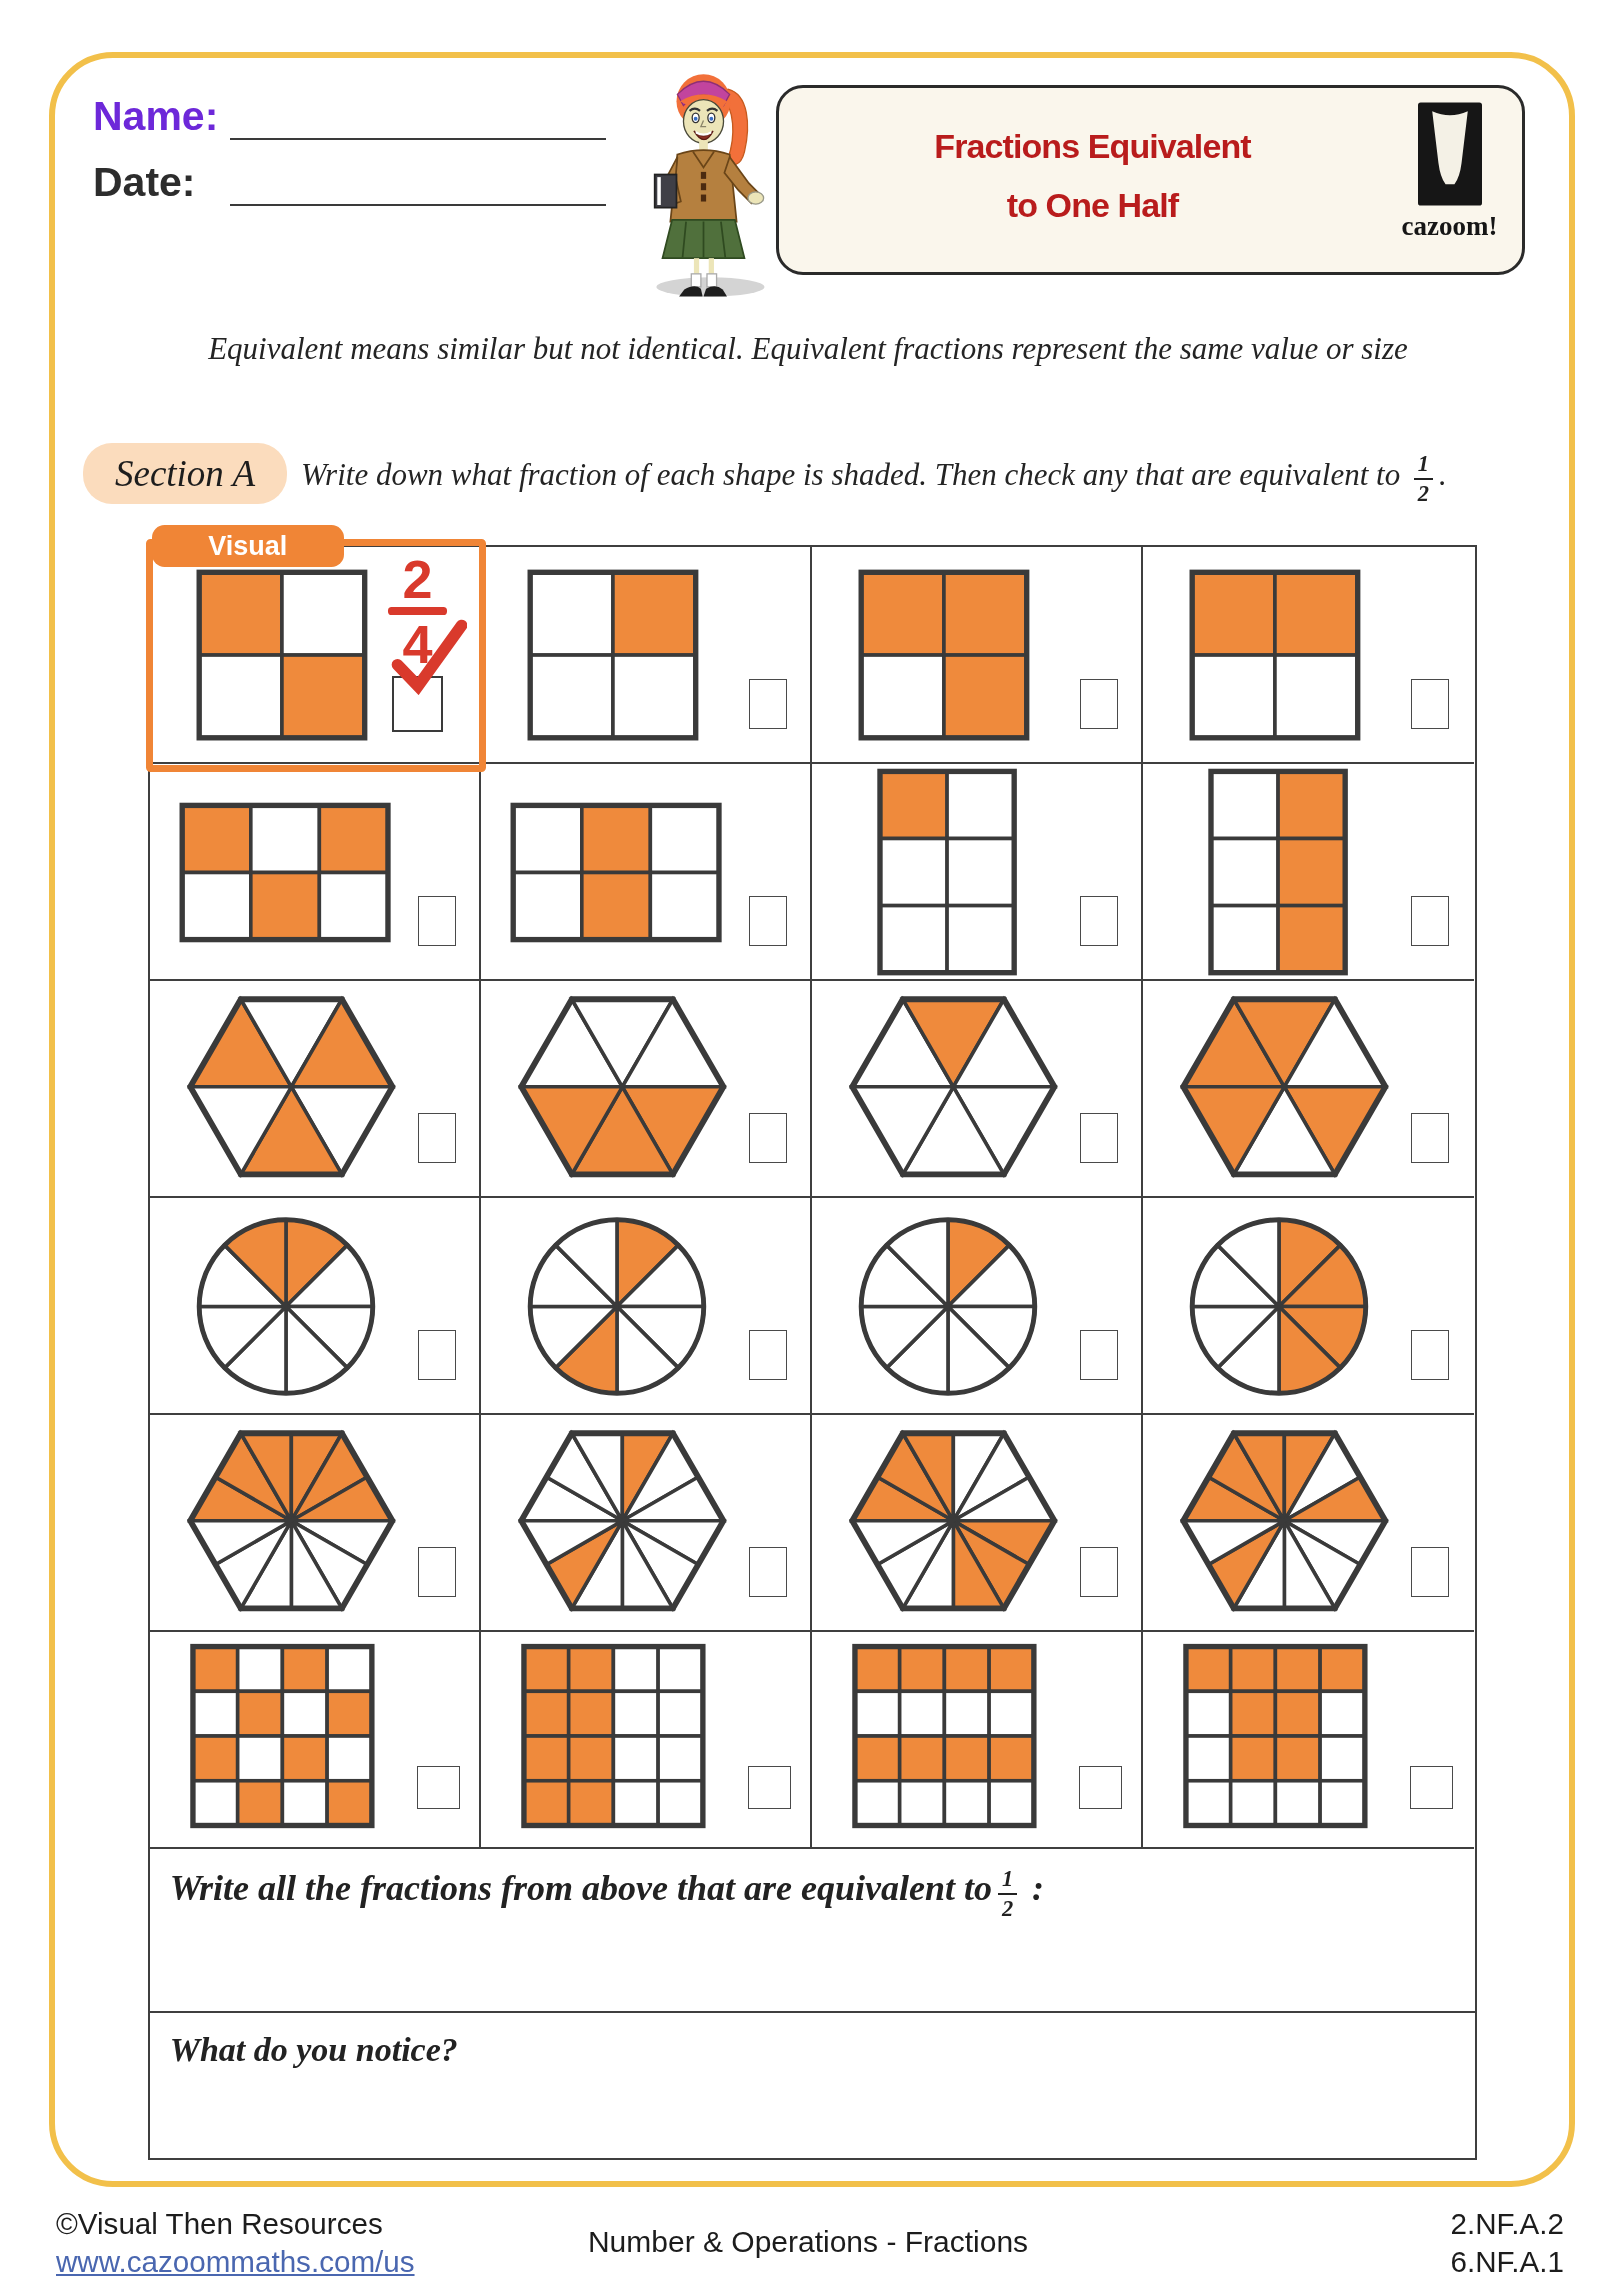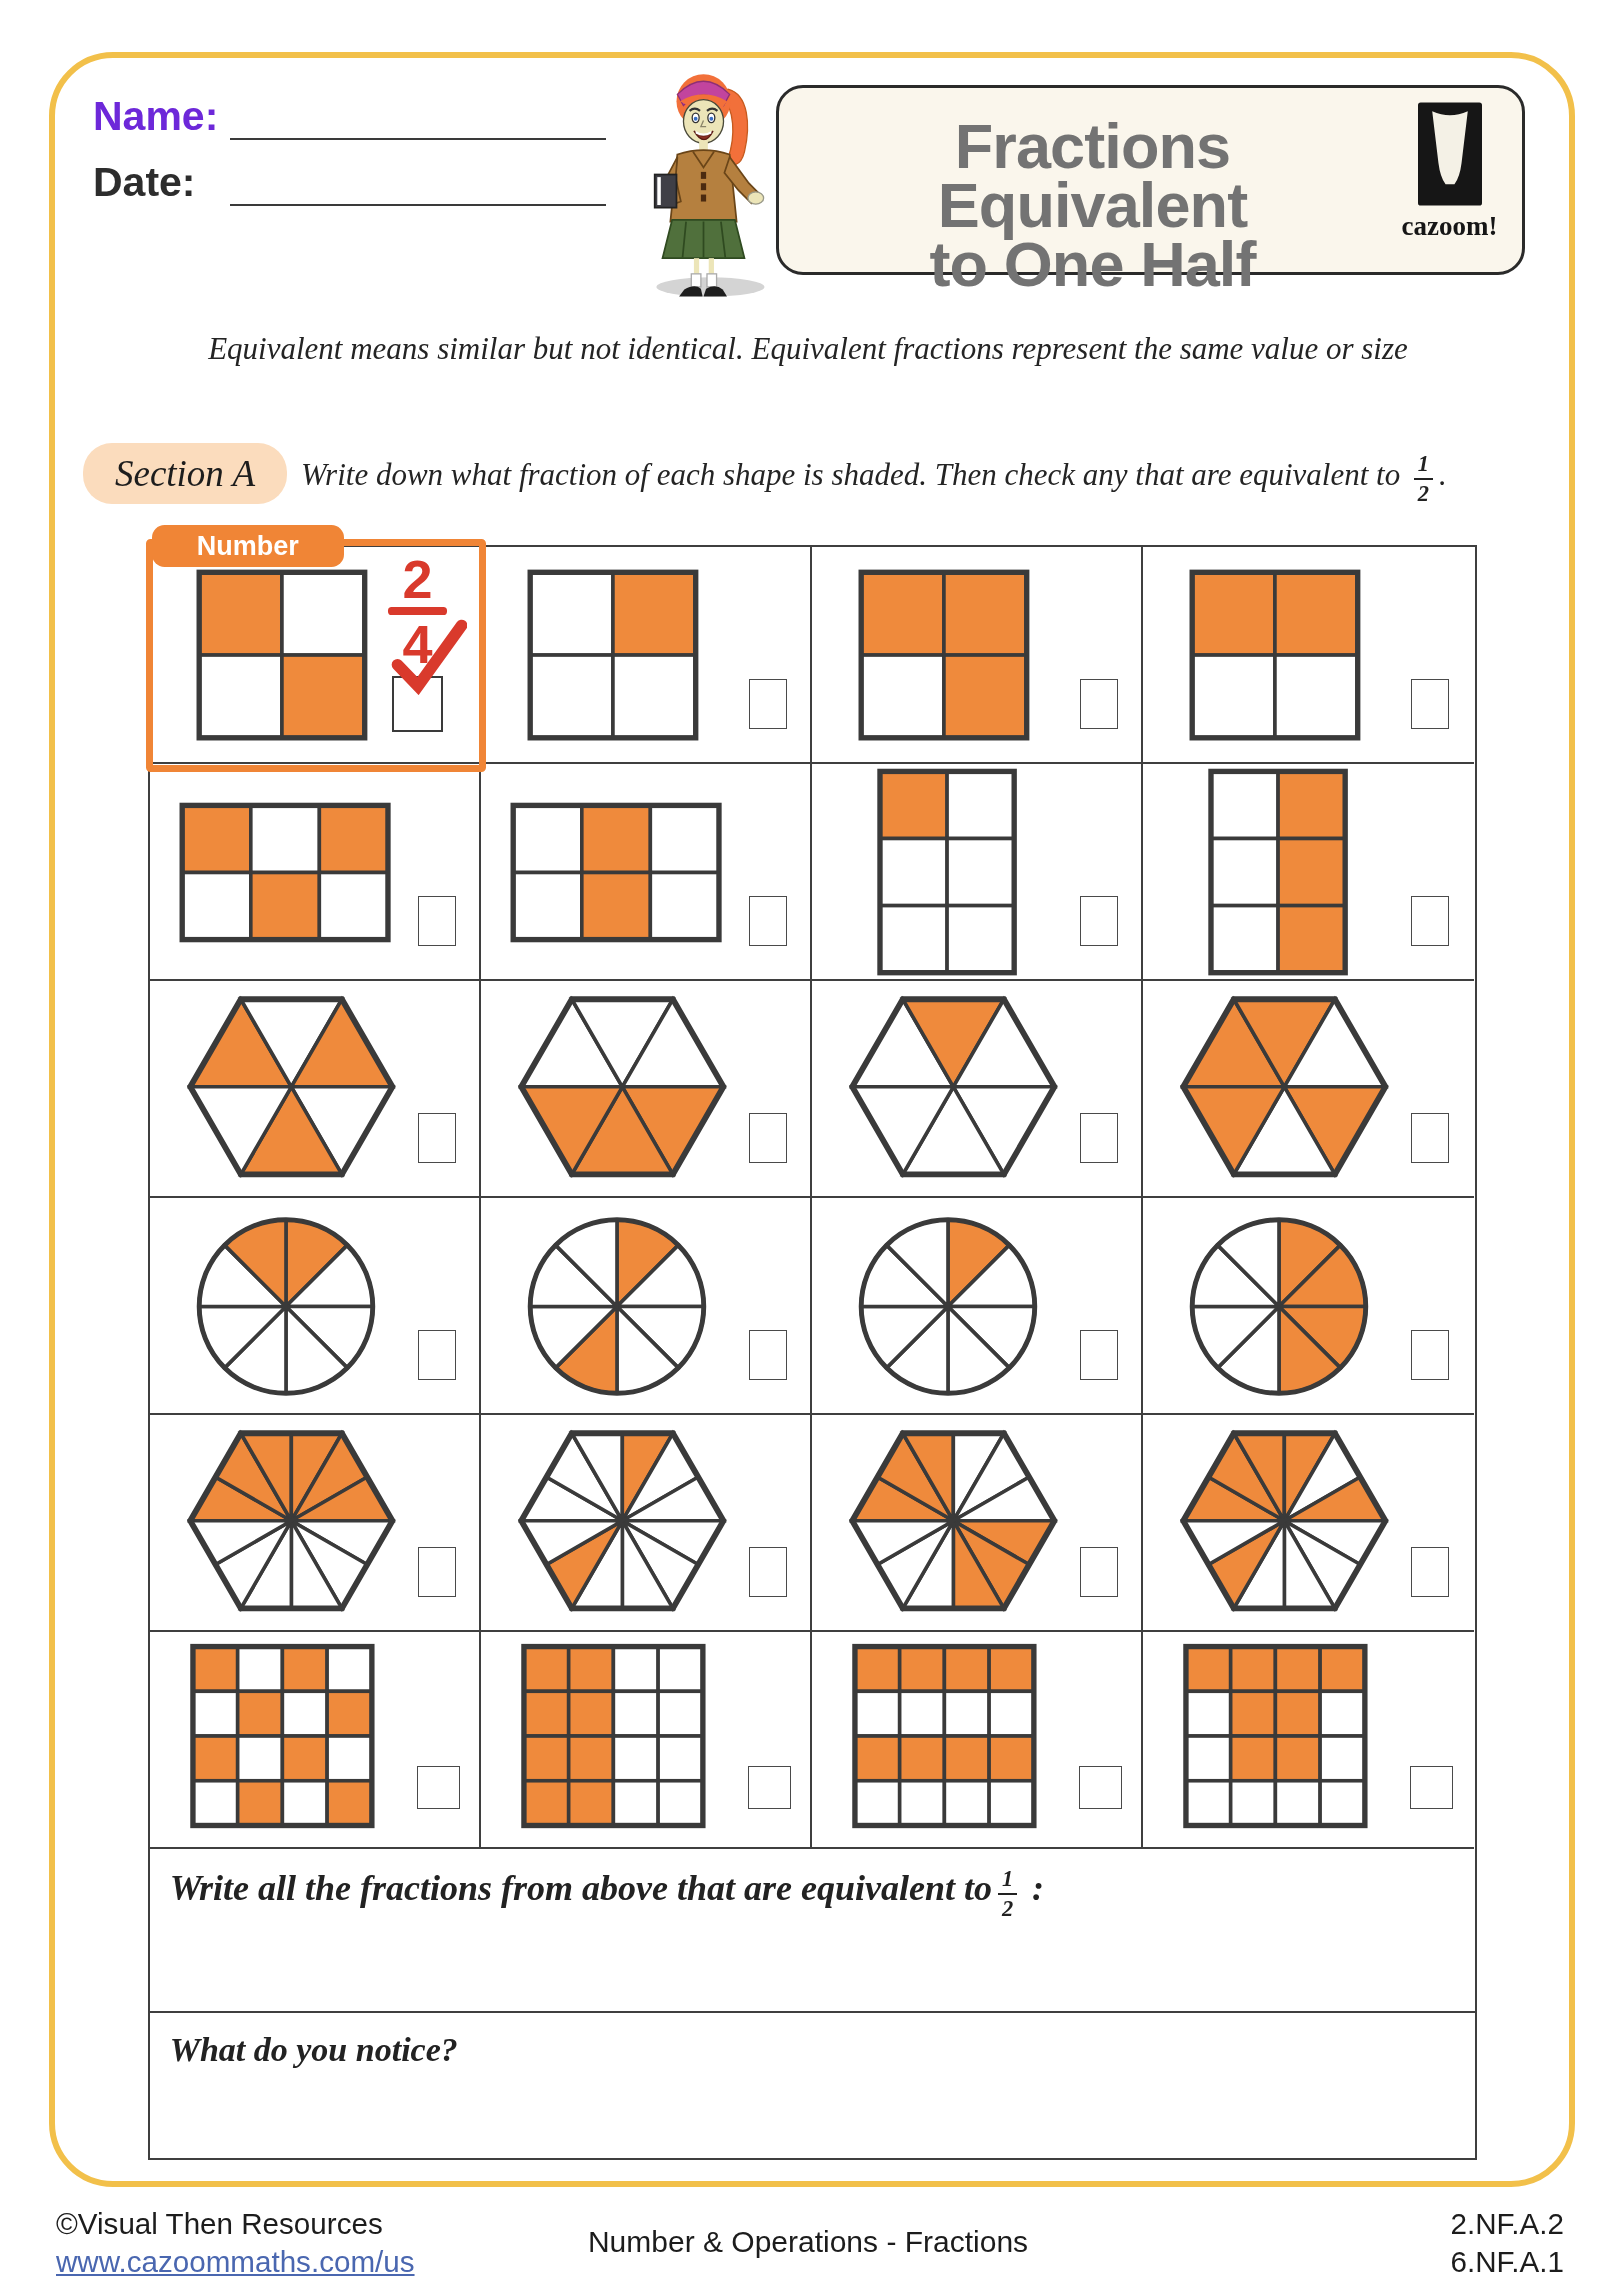--- a/index.html
+++ b/index.html
@@ -12,21 +12,21 @@
   .name-label{position:absolute;left:93px;top:93px;font-size:41px;font-weight:bold;color:#6d28d9;}
   .date-label{position:absolute;left:93px;top:159px;font-size:41px;font-weight:bold;color:#2d2d2d;}
   .write-line{position:absolute;height:0;border-bottom:2.7px solid #3a3a3a;width:376px;left:230px;}
   .line-name{top:138px;} .line-date{top:204px;}
 
   .girl{position:absolute;left:616px;top:56px;}
 
   .title-box{position:absolute;left:776px;top:85px;width:749px;height:190px;background:#FAF6EC;
              border:3.6px solid #2a2a2a;border-radius:27px;box-sizing:border-box;}
   .title-text{position:absolute;left:27px;top:29px;width:573px;text-align:center;
-              font-size:63px;line-height:59px;font-weight:bold;color:#737373;letter-spacing:-0.9px;}
+              font-size:34px;line-height:59px;font-weight:bold;color:#b91c1c;letter-spacing:-0.9px;}
   .logo{position:absolute;right:16px;top:14.3px;width:113px;text-align:center;}
   .logo-caption{font-family:"Liberation Serif",serif;font-weight:bold;font-size:27px;color:#161616;margin-top:1.8px;}
 
   .intro{position:absolute;left:0;top:328px;width:1616px;text-align:center;
          font-family:"Liberation Serif",serif;font-style:italic;font-size:31px;line-height:41px;color:#242424;}
 
   .section-pill{position:absolute;left:83px;top:443px;width:204px;height:61px;background:#FBDCBD;border-radius:29px;
                 text-align:center;line-height:61px;font-family:"Liberation Serif",serif;font-style:italic;
                 font-weight:normal;font-size:37px;color:#1d1d1d;}
   .section-instruction{position:absolute;left:301px;top:453px;width:1281px;
@@ -150,21 +150,21 @@
 
   <div class="sheet-table">
 
   <div class="shape-row">
         <div class="cell"><svg width="331" height="217" viewBox="0 0 370 242">
             <rect x="55.0" y="28.0" width="92.5" height="92.5" fill="#EF8A3C" stroke="#3A3A3A" stroke-width="4"></rect>
             <rect x="147.5" y="28.0" width="92.5" height="92.5" fill="#ffffff" stroke="#3A3A3A" stroke-width="4"></rect>
             <rect x="55.0" y="120.5" width="92.5" height="92.5" fill="#ffffff" stroke="#3A3A3A" stroke-width="4"></rect>
             <rect x="147.5" y="120.5" width="92.5" height="92.5" fill="#EF8A3C" stroke="#3A3A3A" stroke-width="4"></rect>
             <rect x="55" y="28" width="185" height="185" fill="none" stroke="#3A3A3A" stroke-width="6"></rect>
-          </svg><div class="checkbox ex"></div><div class="ex-frame"></div><div class="ex-tab">Number</div><div class="ex-frac">
+          </svg><div class="checkbox ex"></div><div class="ex-frame"></div><div class="ex-tab">Visual</div><div class="ex-frac">
             <span class="n">2</span>
             <div class="bar"></div>
             <span class="d">4</span>
           </div><svg width="82" height="82" viewBox="0 0 92 92" class="ex-check">
             <path d="M14,58 L37,82 L86,14" stroke="#D93A2C" stroke-width="13" fill="none" stroke-linecap="round"></path>
           </svg></div>
         <div class="cell"><svg width="331" height="217" viewBox="0 0 370 242">
             <rect x="55.0" y="28.0" width="92.5" height="92.5" fill="#ffffff" stroke="#3A3A3A" stroke-width="4"></rect>
             <rect x="147.5" y="28.0" width="92.5" height="92.5" fill="#EF8A3C" stroke="#3A3A3A" stroke-width="4"></rect>
             <rect x="55.0" y="120.5" width="92.5" height="92.5" fill="#ffffff" stroke="#3A3A3A" stroke-width="4"></rect>

